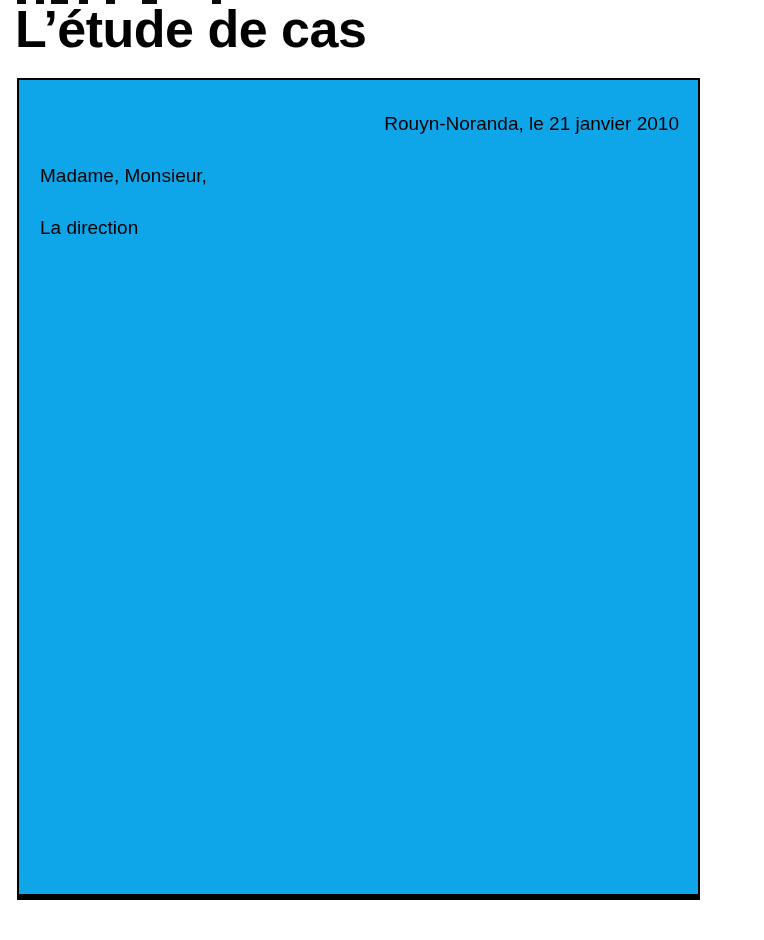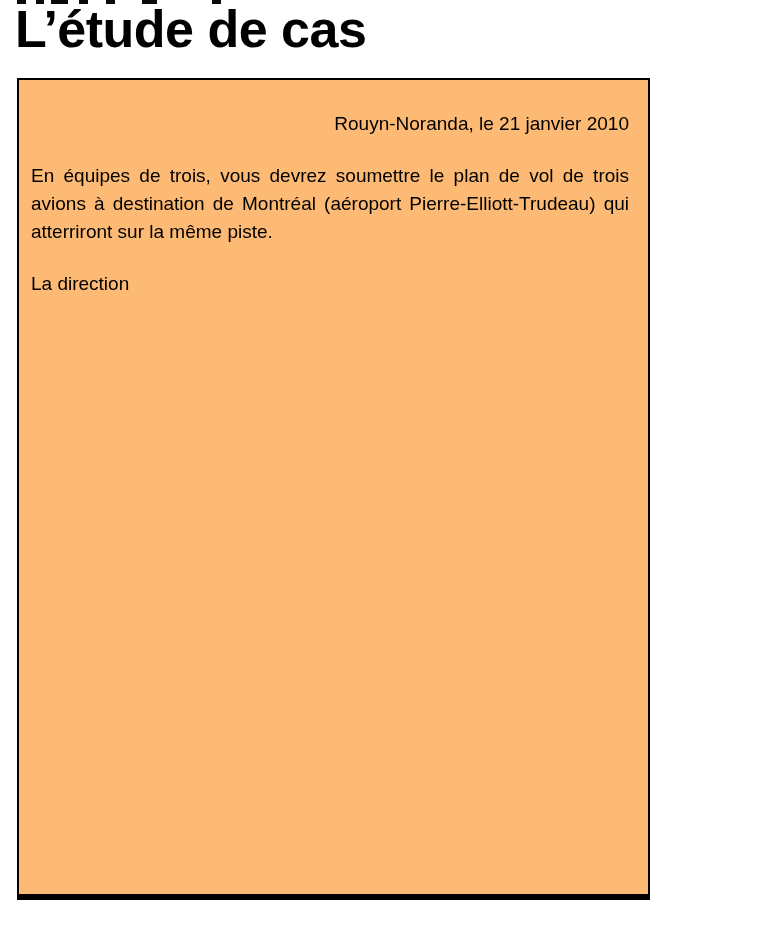--- a/index.html
+++ b/index.html
@@ -35,27 +35,27 @@
   .page-title {
     font-size: 52px;
     font-weight: bold;
     line-height: 46px;
     margin: 6px 0 0 15px;
     letter-spacing: -0.5px;
     color: #000000;
   }
   .letter-box {
     box-sizing: border-box;
-    width: 633px;
+    width: 683px;
     height: 822px;
     margin: 26px 0 0 17px;
     border: 2px solid #000000;
     border-bottom-width: 6px;
-    padding: 30px 19px 0 12px;
-    background: #fdba74;
+    padding: 30px 19px 0 21px;
+    background: #0ea5e9;
   }
   .letter-box p {
     margin: 0 0 24px 0;
     font-size: 19px;
     line-height: 28px;
   }
   .dateline {
     text-align: right;
   }
   .salutation {
@@ -83,23 +83,23 @@
     <i style="left:142px; width:15px;"></i>
     <i style="left:212px; width:9px;"></i>
   </div>
 
   <h1 class="page-title">L’étude de cas</h1>
 
   <div class="letter-box">
 
     <p class="dateline">Rouyn-Noranda, le 21 janvier 2010</p>
 
+    <p class="salutation">Madame, Monsieur,</p>
 
 
-    <p class="para">En équipes de trois, vous devrez soumettre le plan de vol de trois avions à destination de Montréal (aéroport Pierre-Elliott-Trudeau) qui atterriront sur la même piste.</p>
 
 
 
 
     <p class="signature">La direction</p>
 
   </div>
 </div>
 
 </body></html>

